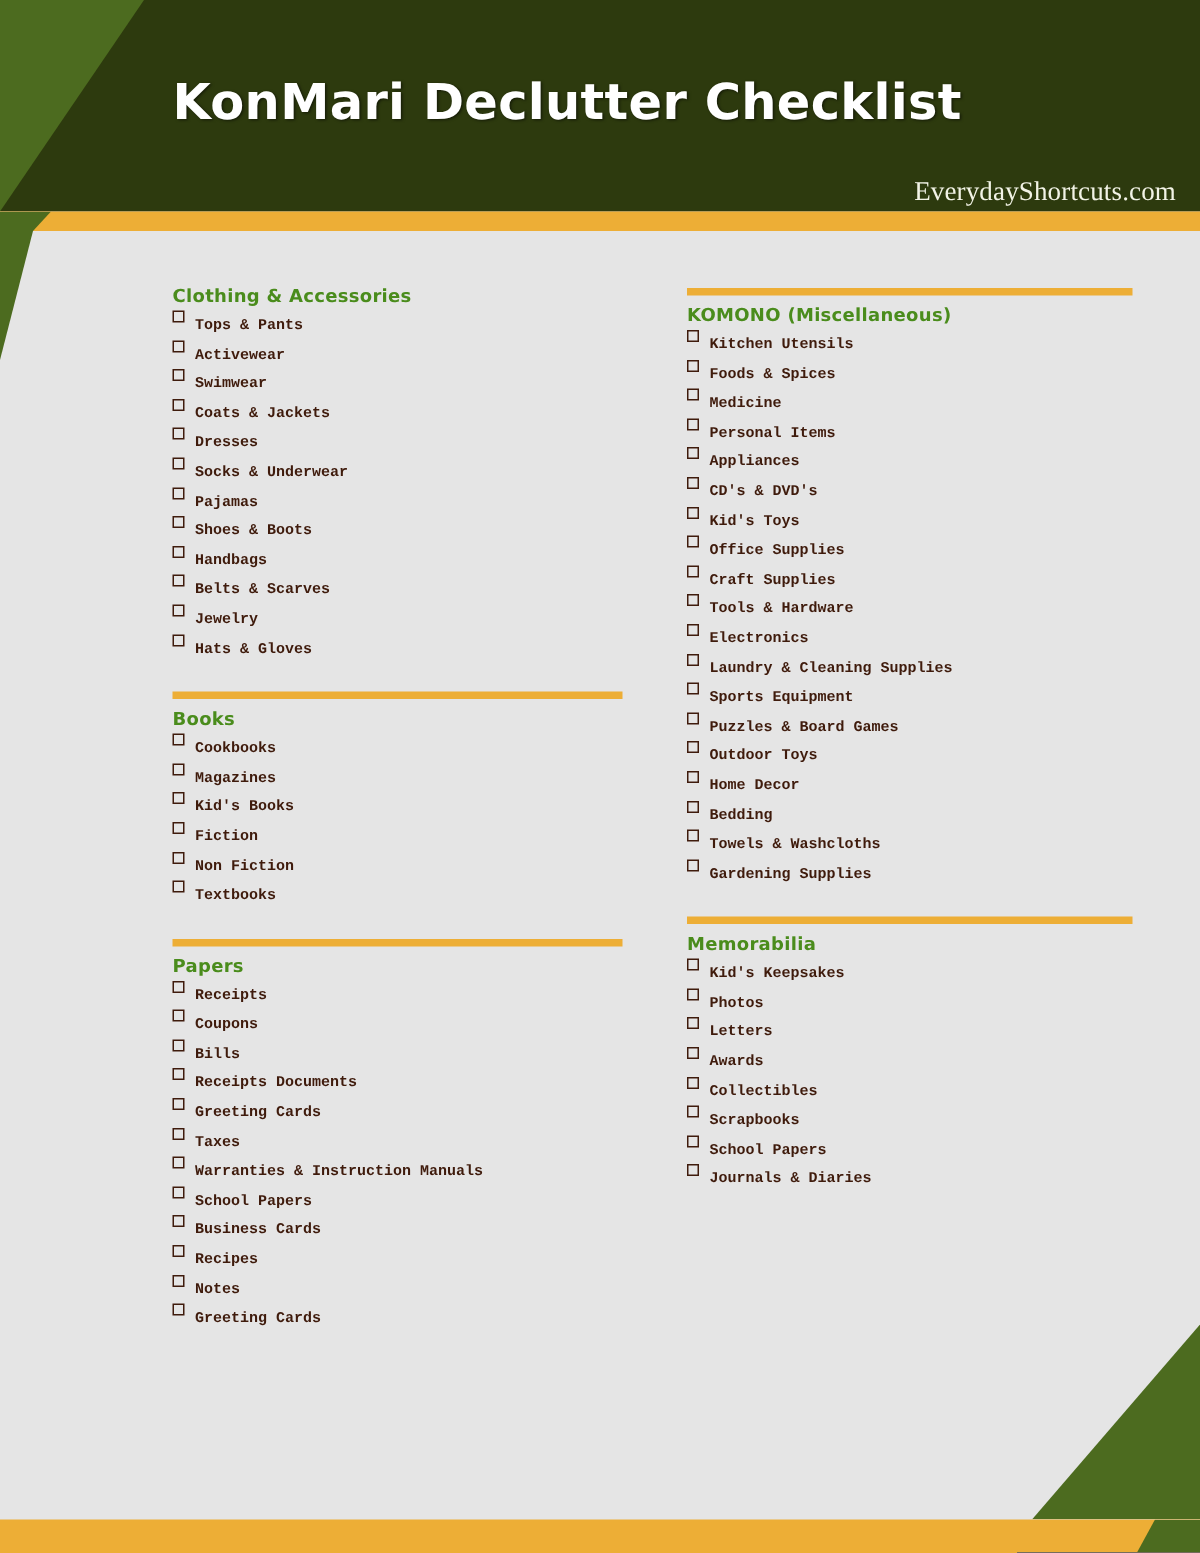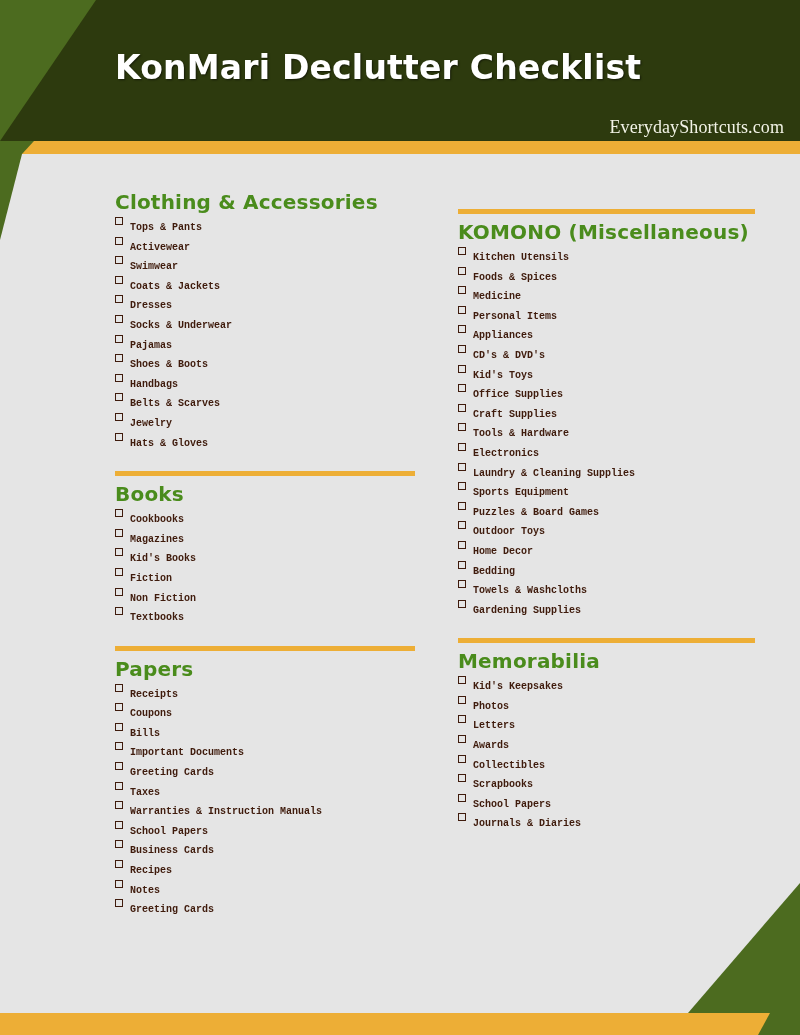--- a/index.html
+++ b/index.html
@@ -115,36 +115,36 @@
     position: absolute;
     left: 0; top: 154px;
     width: 800px;
     height: 859px;
   }
   .col {
     position: absolute;
     top: 0;
   }
   .col-left  { left: 115px; width: 300px; padding-top: 36px; }
-  .col-right { left: 458px; width: 297px; padding-top: 55px; }
+  .col-right { left: 458px; width: 297px; padding-top: 38px; }
 
   .section { }
   .section + .section { margin-top: 18px; }
 
   .divider {
     width: 100%;
     height: 5px;
     background: #edae36;
     margin-bottom: 6px;
   }
   .divider.hidden { visibility: hidden; height: 0; margin: 0; }
 
   .section-title {
     font-family: "DejaVu Sans", sans-serif;
-    font-size: 20px;
+    font-size: 12px;
     font-weight: 700;
     color: #4a8c1c;
     letter-spacing: .2px;
     line-height: 1.25;
     margin-bottom: 3px;
     white-space: nowrap;
   }
 
   .items { list-style: none; }
 
@@ -281,21 +281,21 @@
             <li class="item">
               <span class="checkbox"></span>
               <span class="item-label">Coupons</span>
             </li>
             <li class="item">
               <span class="checkbox"></span>
               <span class="item-label">Bills</span>
             </li>
             <li class="item">
               <span class="checkbox"></span>
-              <span class="item-label">Important Documents</span>
+              <span class="item-label">Receipts Documents</span>
             </li>
             <li class="item">
               <span class="checkbox"></span>
               <span class="item-label">Greeting Cards</span>
             </li>
             <li class="item">
               <span class="checkbox"></span>
               <span class="item-label">Taxes</span>
             </li>
             <li class="item">

